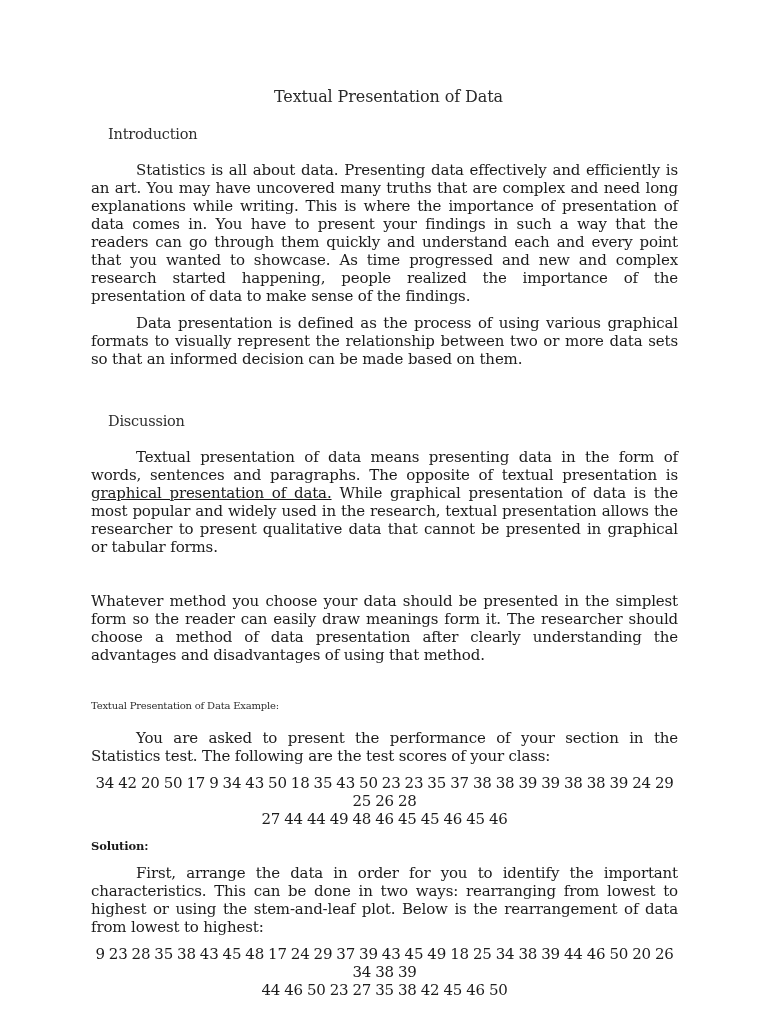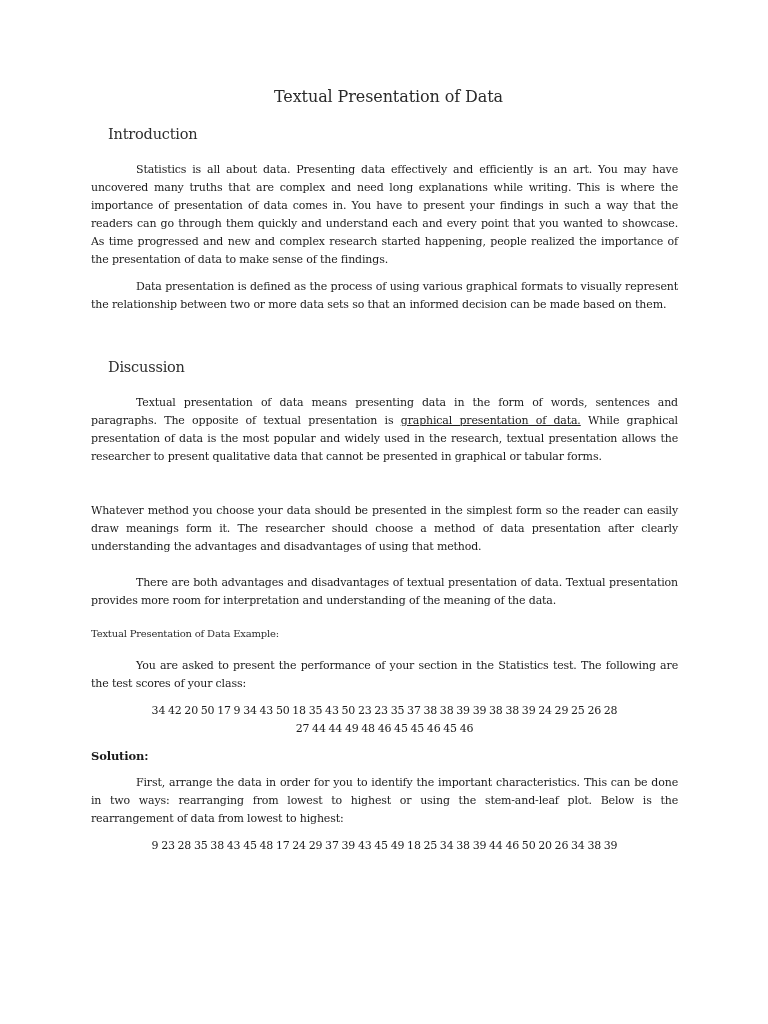--- a/index.html
+++ b/index.html
@@ -16,21 +16,21 @@
   }
   h2.sec {
     font-size: 14.5px; font-weight: normal; color: #2d2d2d;
     margin: 17px; line-height: 19px; letter-spacing: -0.2px;
   }
   h3.sub {
     font-size: 10px; font-weight: normal; color: #2d2d2d;
     margin: 0; line-height: 19px; letter-spacing: -0.2px;
   }
   p {
-    margin: 0; font-size: 11px; line-height: 18px;
+    margin: 0; font-size: 15px; line-height: 18px;
     text-align: justify; letter-spacing: -0.15px;
   }
   p.ind { text-indent: 45px; }
   p.data { text-align: center; letter-spacing: -0.2px; word-spacing: -0.5px; }
   .u { text-decoration: underline; }
   .bold { font-weight: bold; font-size: 11.5px; }
 </style>
 </head>
 <body>
 
@@ -42,28 +42,28 @@
   <div style="height:9px"></div>
   <p class="ind">Data presentation is defined as the process of using various graphical formats to visually represent the relationship between two or more data sets so that an informed decision can be made based on them.</p>
 
   <div style="height:27px"></div>
   <h2 class="sec">Discussion</h2>
   <p class="ind"><span>Textual presentation of data means presenting data in the form of words, sentences and paragraphs. The opposite of textual presentation is </span><a class="u" style="color:inherit">graphical presentation of data.</a><span> While graphical presentation of data is the most popular and widely used in the research, textual presentation allows the researcher to present qualitative data that cannot be presented in graphical or tabular forms.</span></p>
   <div style="height:18px"></div>
   <div style="height:18px"></div>
   <p>Whatever method you choose your data should be presented in the simplest form so the reader can easily draw meanings form it. The researcher should choose a method of data presentation after clearly understanding the advantages and disadvantages of using that method.</p>
   <div style="height:18px"></div>
-  <p class="ind">There are both advantages and disadvantages of textual presentation of data. Textual presentation provides more room for interpretation and understanding of the meaning of the data.</p>
 
   <div style="height:14px"></div>
   <h3 class="sub">Textual Presentation of Data Example:</h3>
   <div style="height:14px"></div>
   <p class="ind">You are asked to present the performance of your section in the Statistics test. The following are the test scores of your class:</p>
   <div style="height:9px"></div>
   <p class="data">34 42 20 50 17 9 34 43 50 18 35 43 50 23 23 35 37 38 38 39 39 38 38 39 24 29 25 26 28</p>
   <p class="data">27 44 44 49 48 46 45 45 46 45 46</p>
   <div style="height:9px"></div>
   <p class="bold">Solution:</p>
   <div style="height:9px"></div>
   <p class="ind">First, arrange the data in order for you to identify the important characteristics. This can be done in two ways: rearranging from lowest to highest or using the stem-and-leaf plot. Below is the rearrangement of data from lowest to highest:</p>
   <div style="height:9px"></div>
   <p class="data">9 23 28 35 38 43 45 48 17 24 29 37 39 43 45 49 18 25 34 38 39 44 46 50 20 26 34 38 39</p>
+  <p class="data">44 46 50 23 27 35 38 42 45 46 50</p>
 </div>
 
 </body></html>

